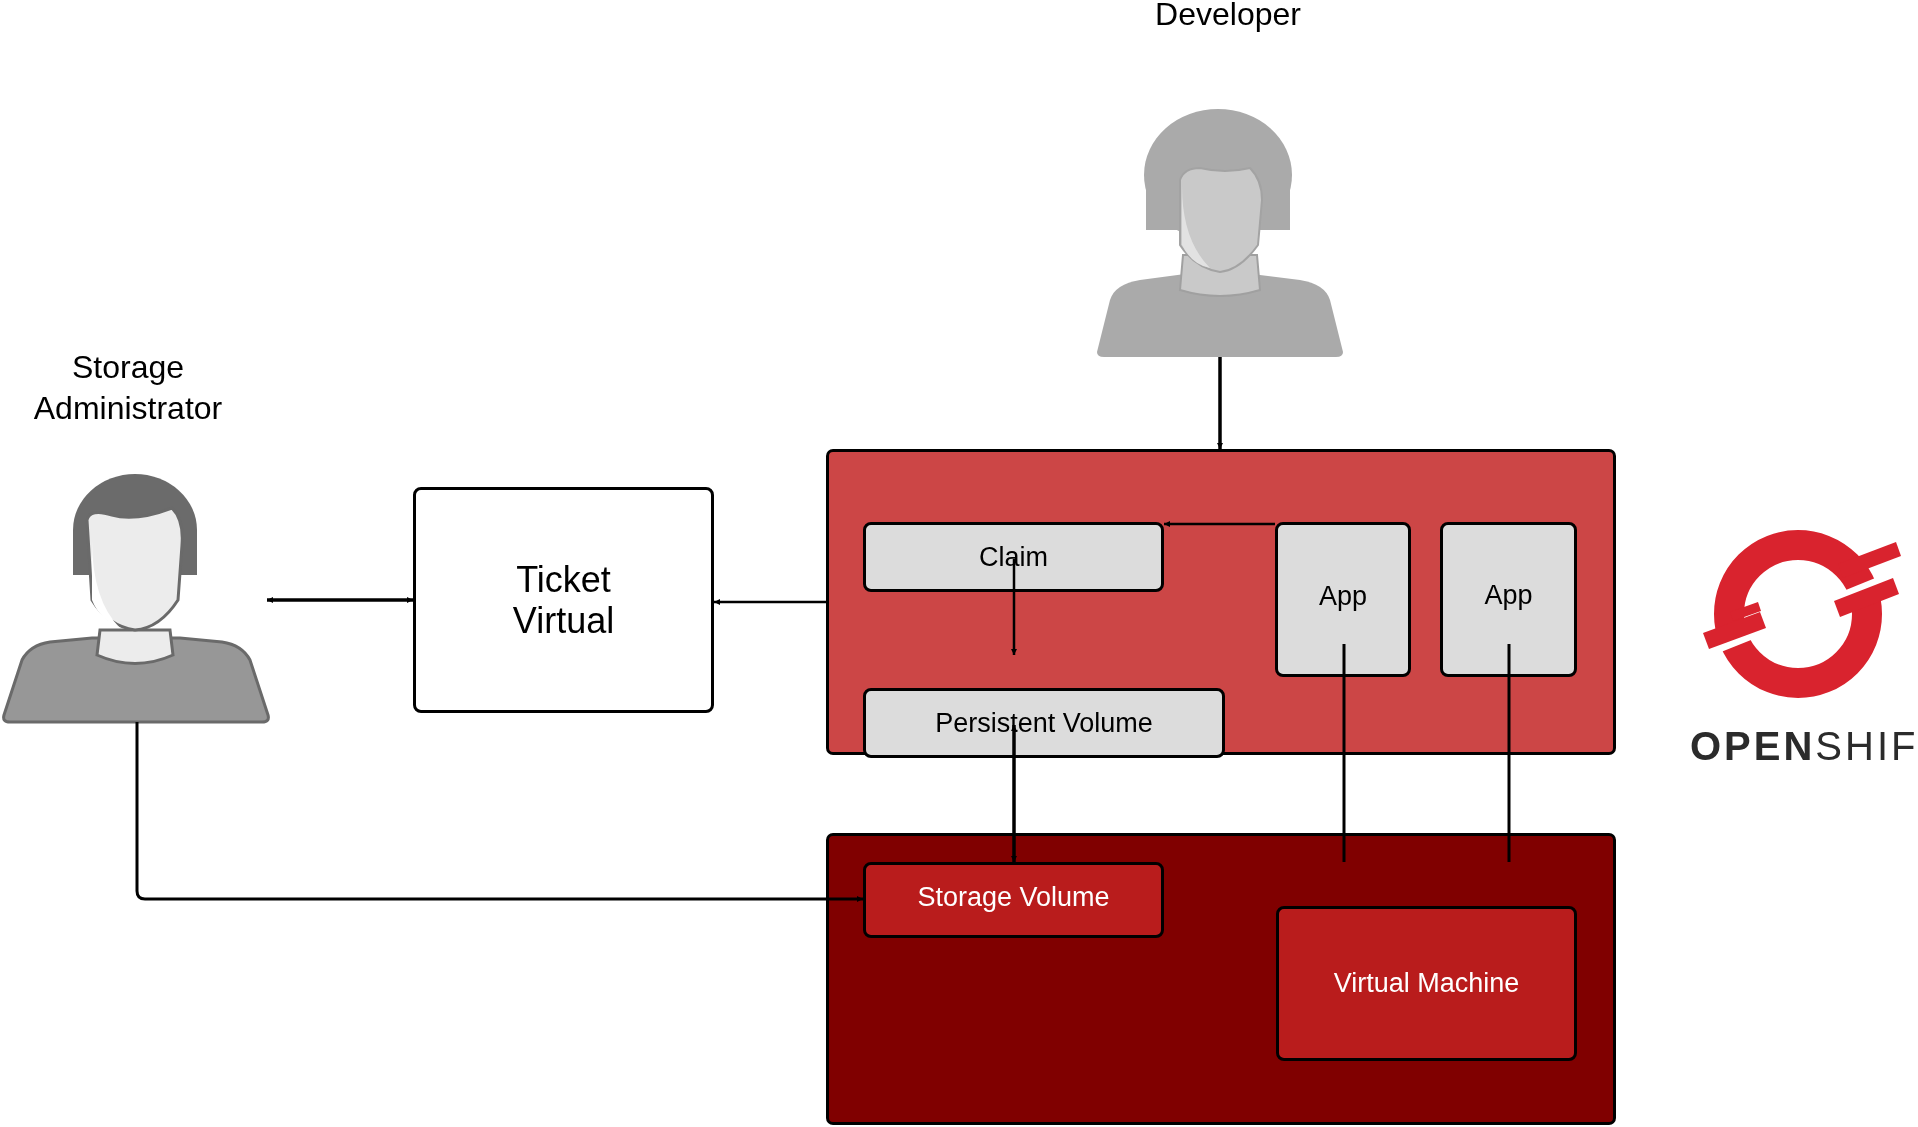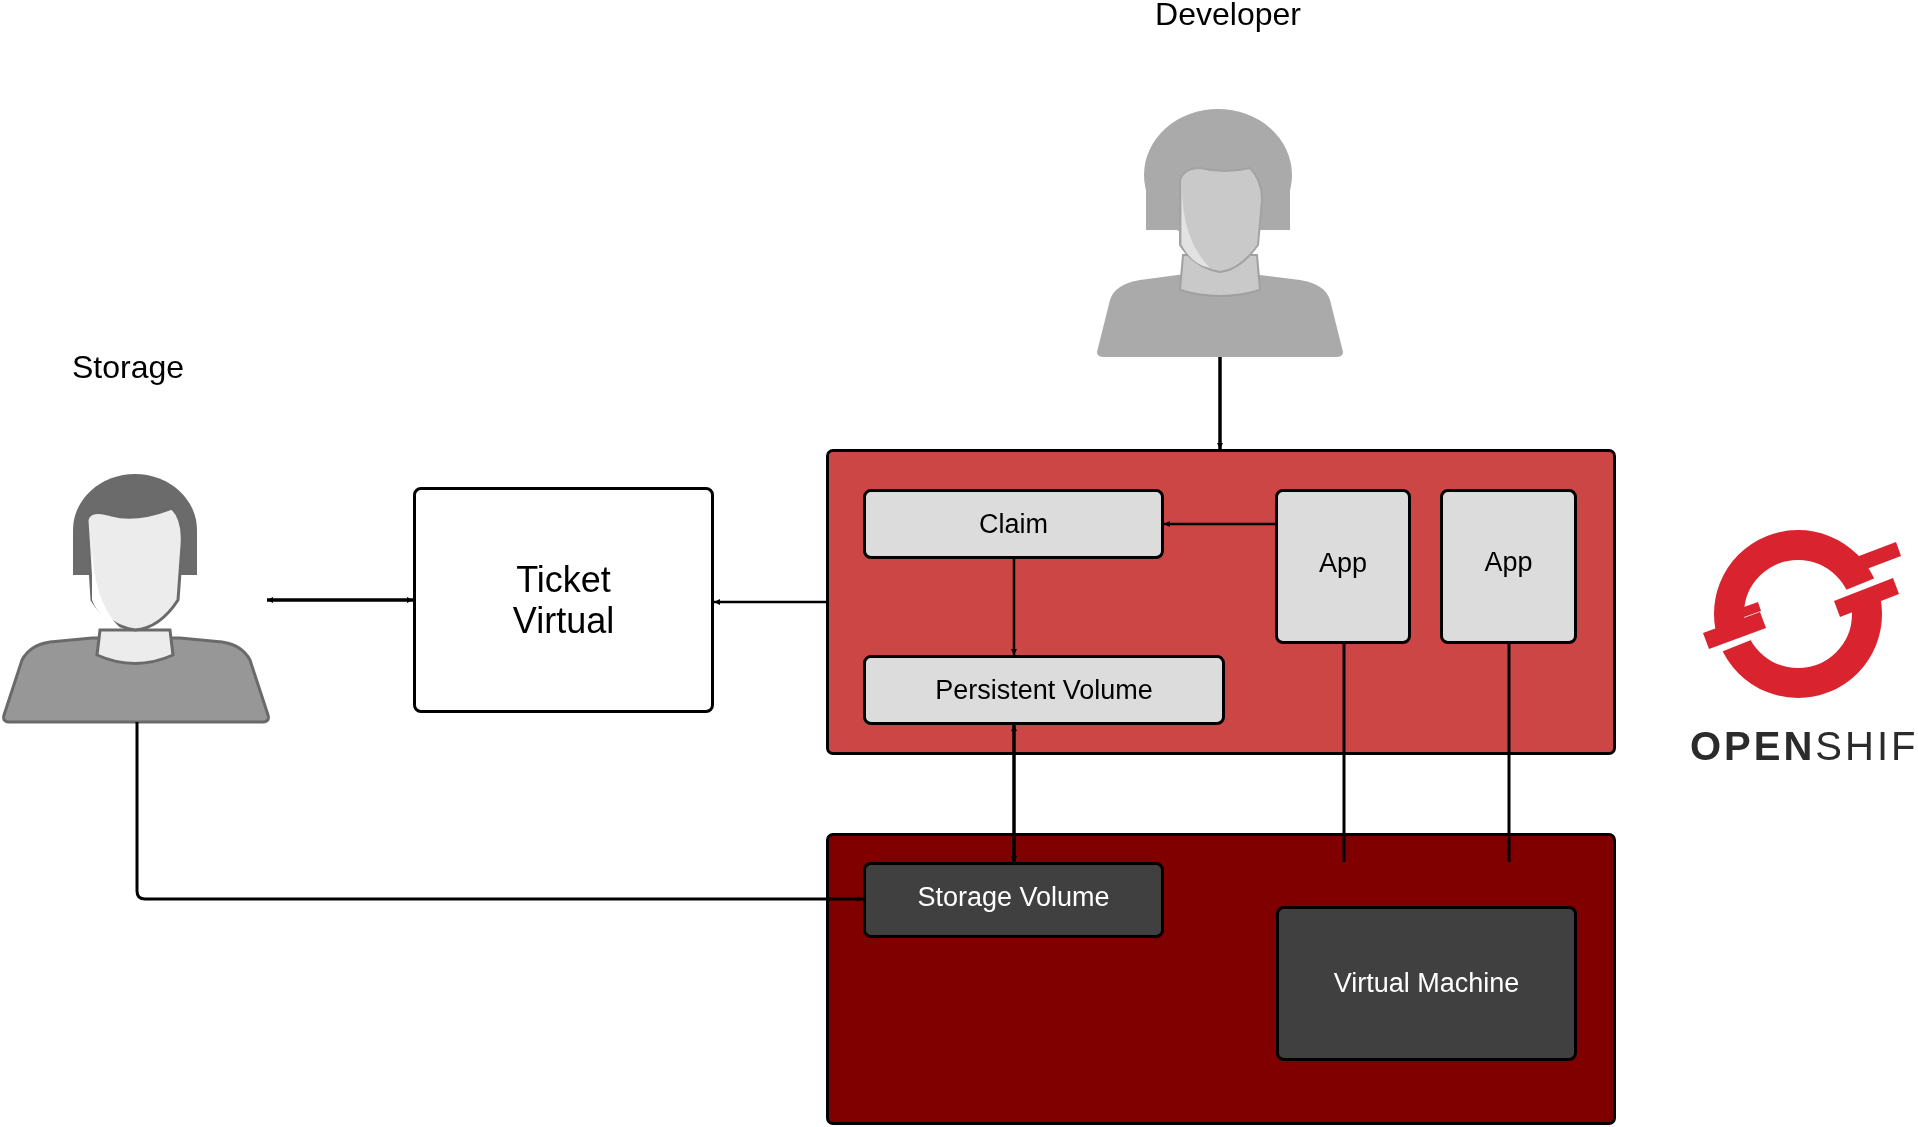--- a/index.html
+++ b/index.html
@@ -2,42 +2,43 @@
 <html><head>
 <meta charset="utf-8">
 <style>
   html, body { margin: 0; padding: 0; background: #ffffff; }
   body { width: 1918px; height: 1127px; position: relative; overflow: hidden;
          font-family: "Liberation Sans", sans-serif; color: #000; }
   .label { position: absolute; text-align: center; font-size: 32px; line-height: 41px; color: #000; }
   .box { position: absolute; box-sizing: border-box; border: 3px solid #000; border-radius: 8px;
          display: flex; align-items: center; justify-content: center; text-align: center; }
   .box span { display: block; }
-  .light { background: #dcdcdc; font-size: 27px; color: #000; }
-  .darkinner { background: #404040; color: #ffffff; font-size: 27px; }
+  .light { background: #dcdcdc; font-size: 27px; color: #000; margin-top: 33px; }
+  .darkinner { background: #b91c1c; color: #ffffff; font-size: 27px; }
   #red-container { left: 826px; top: 449px; width: 790px; height: 306px; background: #cc4646; border-radius: 7px; }
   #dark-container { left: 826px; top: 833px; width: 790px; height: 292px; background: #800000; border-radius: 7px; }
   #ticket { left: 413px; top: 487px; width: 301px; height: 226px; background: #ffffff; font-size: 36px; line-height: 41px; }
   #claim { left: 863px; top: 489px; width: 301px; height: 70px; }
   #pv { left: 863px; top: 655px; width: 362px; height: 70px; }
   #app1 { left: 1275px; top: 489px; width: 136px; height: 155px; align-items: flex-start; padding-top: 56px; }
   #app2 { left: 1440px; top: 489px; width: 137px; height: 155px; align-items: flex-start; padding-top: 55px; }
   #sv { left: 863px; top: 862px; width: 301px; height: 76px; align-items: flex-start; padding-top: 17px; }
   #vm { left: 1276px; top: 862px; width: 301px; height: 155px; margin-top: 44px; }
   svg.overlay { position: absolute; left: 0; top: 0; }
   #logo-text { position: absolute; left: 1690px; top: 724px; width: 228px; font-size: 40px; letter-spacing: 3px; color: #2b2b2b; white-space: nowrap; }
   #logo-text .bold { font-weight: bold; margin-top: 20px; }
   #logo-text .light-w { font-weight: normal; }
 </style>
 </head>
 <body>
 
 <div class="label" style="left:1128px; top:-6px; width:200px;">Developer</div>
 <div class="label" style="left:8px; top:347px; width:240px;">
   <div>Storage</div>
+  <div>Administrator</div>
 </div>
 
 <div class="box" id="red-container"></div>
 <div class="box" id="dark-container"></div>
 
 <div class="box" id="ticket">
   <div>
     <span>Ticket</span>
     <span>Virtual</span>
   </div>

